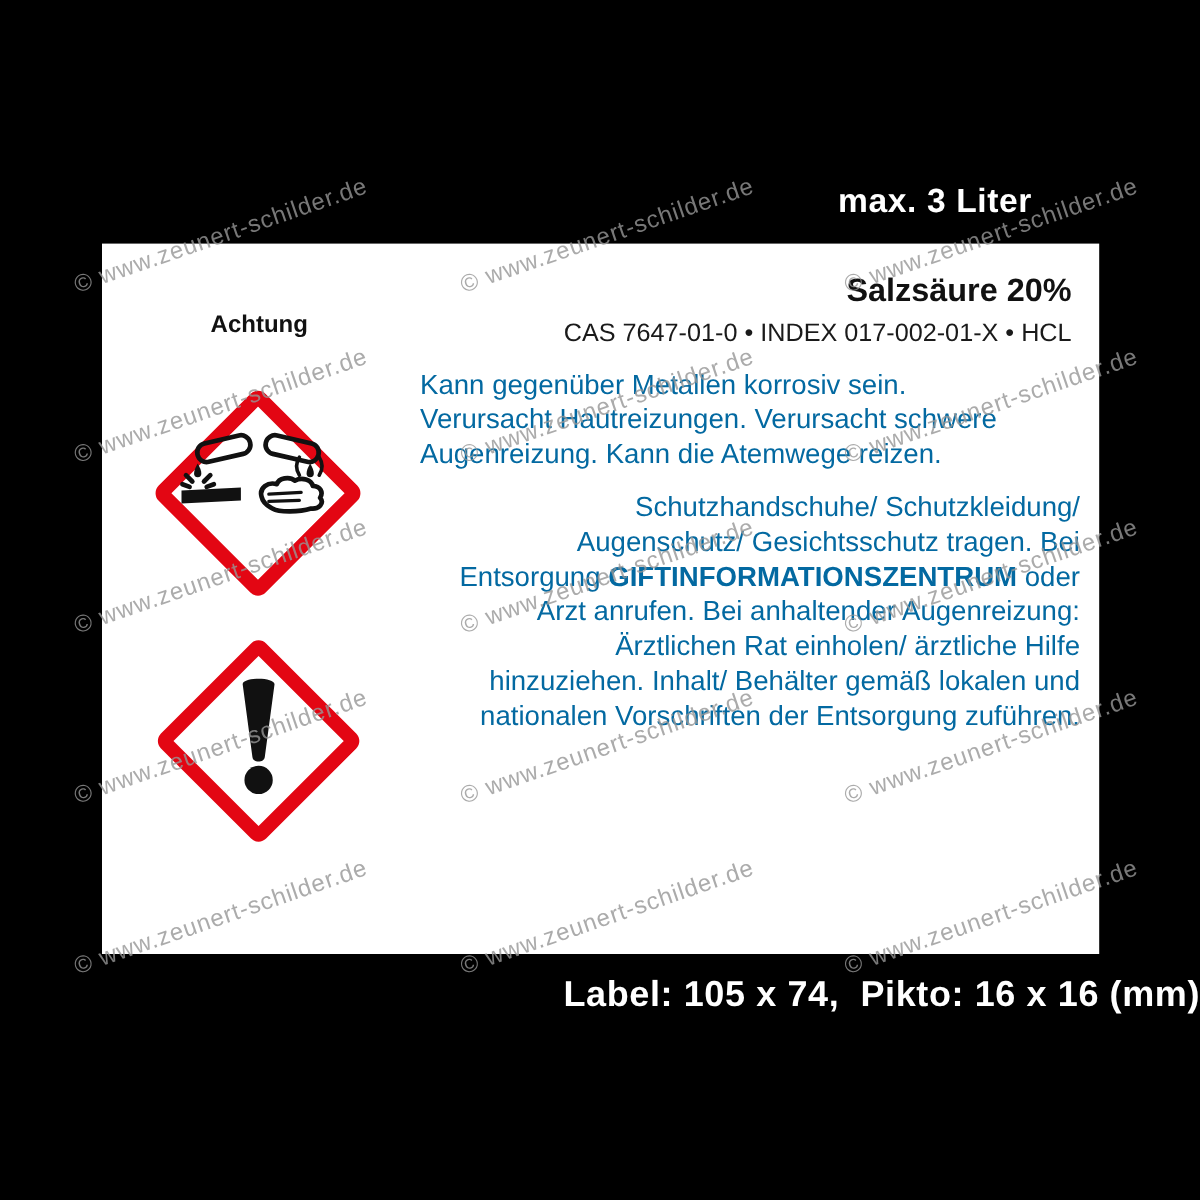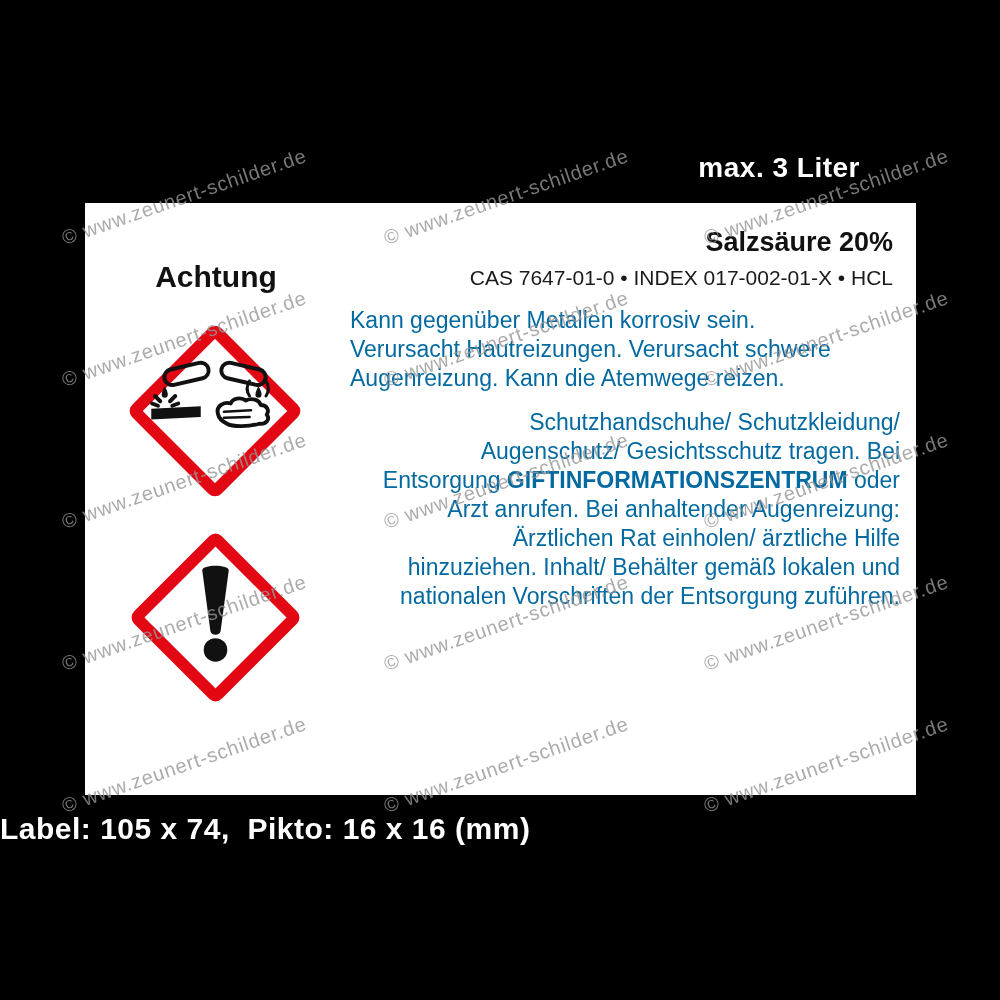--- a/index.html
+++ b/index.html
@@ -5,29 +5,29 @@
   html,body{margin:0;padding:0;background:#000;}
   .stage{
     position:relative;width:1000px;height:1000px;background:#000;overflow:hidden;
     font-family:"Liberation Sans","DejaVu Sans",sans-serif;
   }
   .top-caption{
     position:absolute;left:0;top:152px;width:860px;text-align:right;
     color:#fff;font-size:28px;font-weight:700;letter-spacing:.5px;
   }
   .bottom-caption{
-    position:absolute;left:0;top:812px;width:1000px;text-align:left;
+    position:absolute;left:0;top:812px;width:1000px;text-align:right;
     color:#fff;font-size:30px;font-weight:700;white-space:pre;letter-spacing:.5px;
   }
   .label{
     position:absolute;left:85px;top:203px;width:831px;height:592px;background:#fff;color:#1a1a1a;
   }
   .signal-word{
     position:absolute;left:0;top:57px;width:262px;text-align:center;
-    font-size:30px;font-weight:700;color:#111;
+    font-size:20px;font-weight:700;color:#111;
   }
   .product-name{
     position:absolute;right:23px;top:24px;font-size:27px;font-weight:700;color:#111;white-space:nowrap;text-align:right;
   }
   .identifiers{
     position:absolute;right:23px;top:63px;font-size:21px;color:#1a1a1a;white-space:nowrap;
   }
   .textcol{position:absolute;left:265px;width:550px;font-size:23px;line-height:29px;color:#0369a1;}
   .hazard-block{top:103px;}
   .precaution-block{top:205px;text-align:right;}

